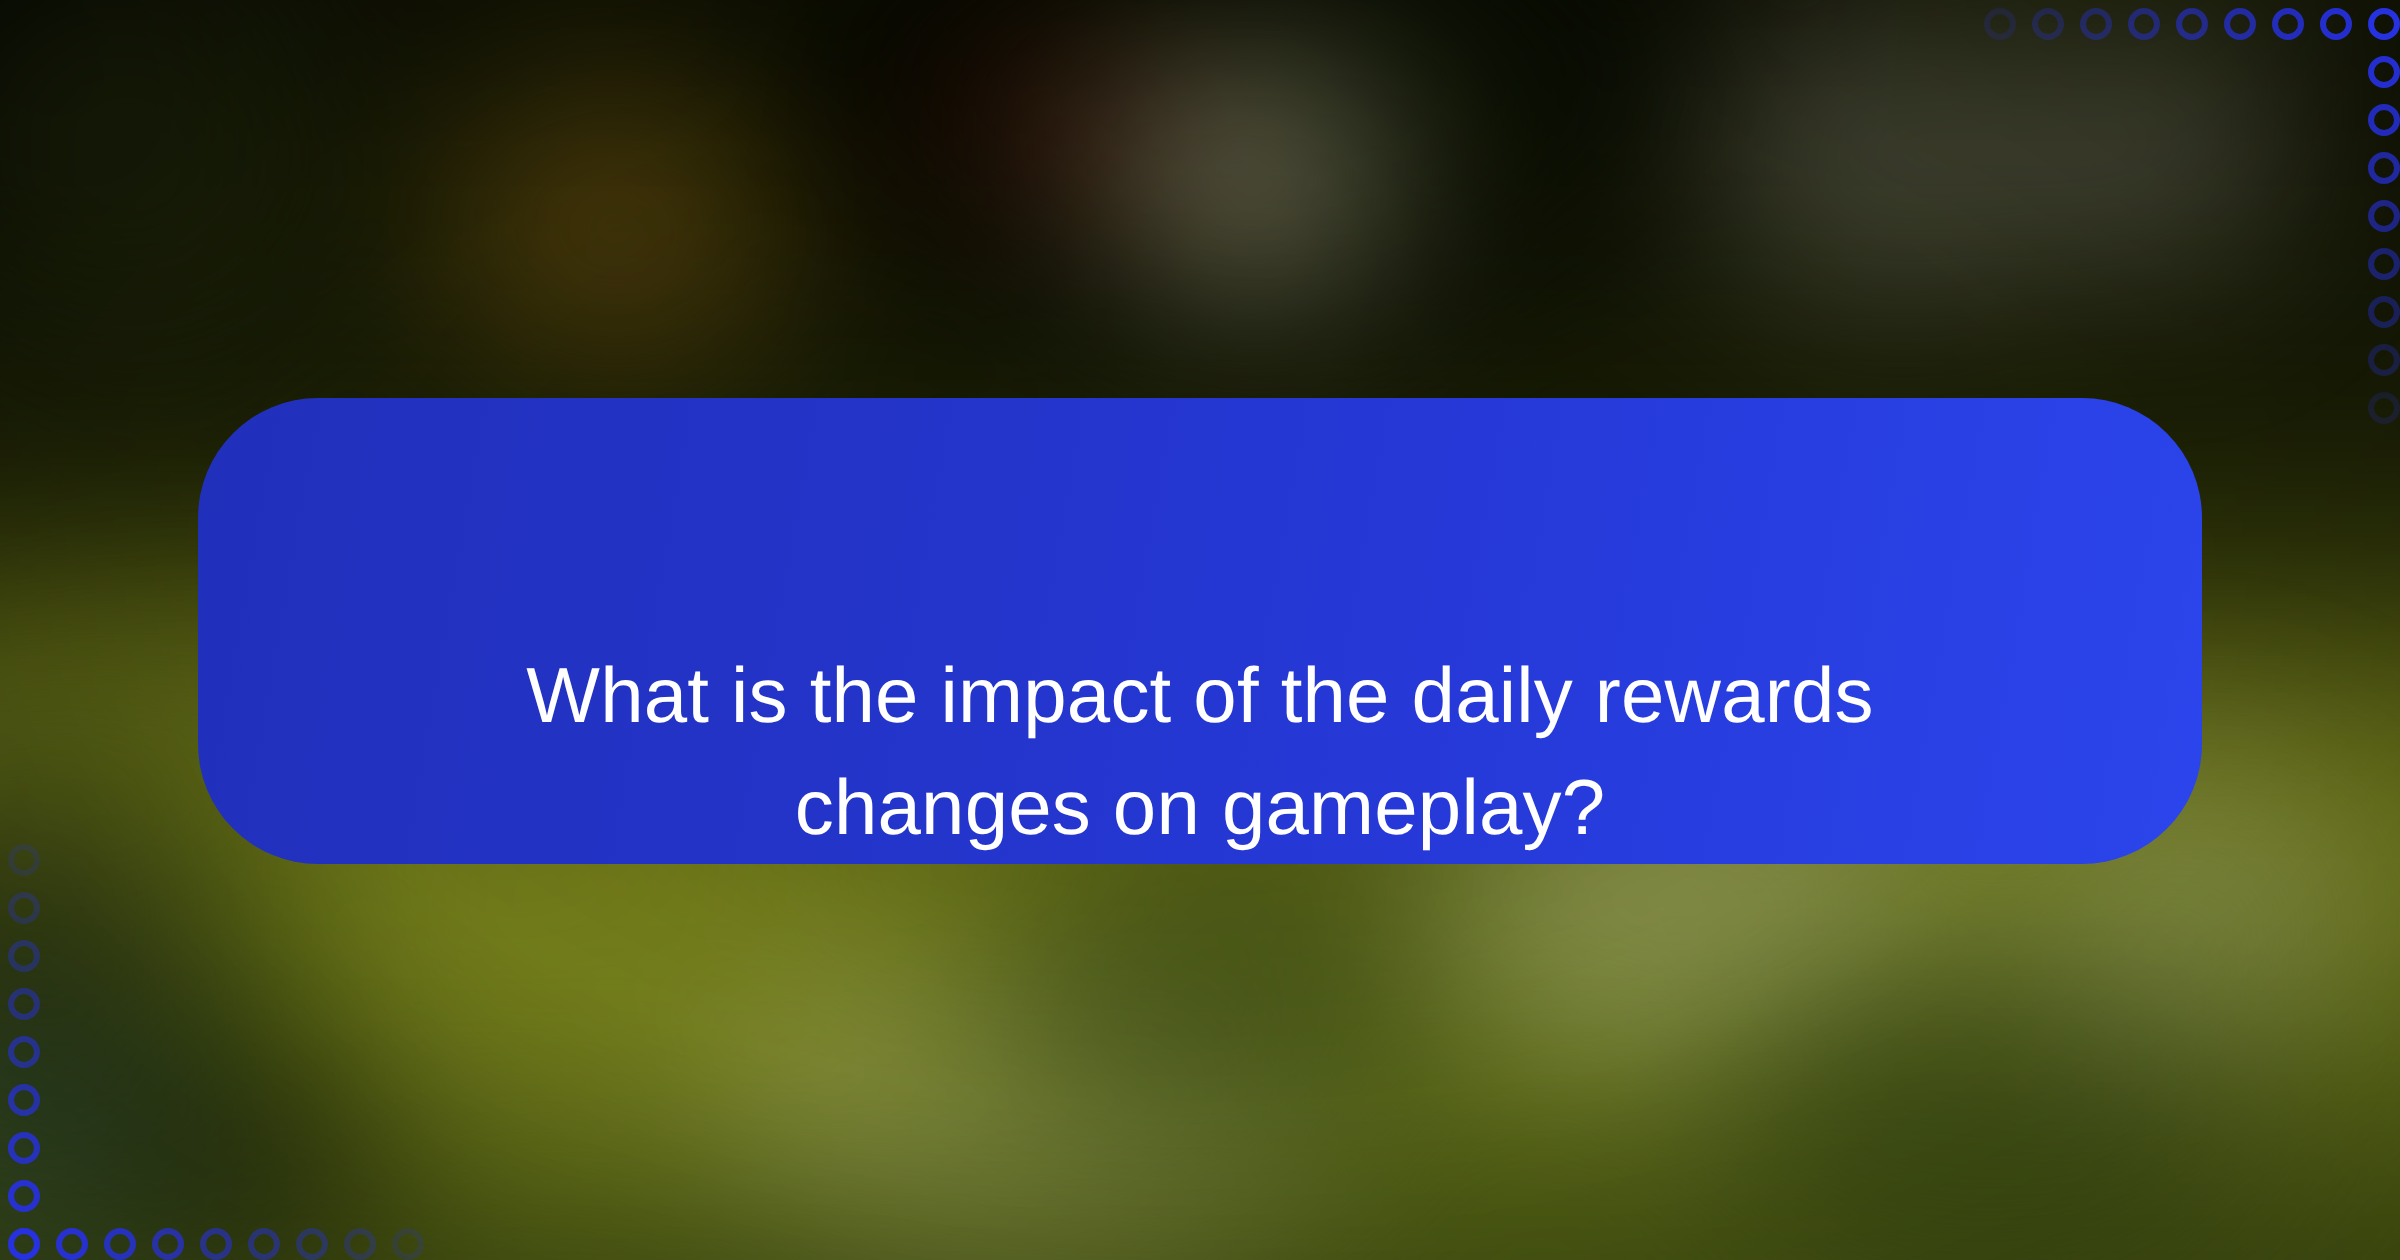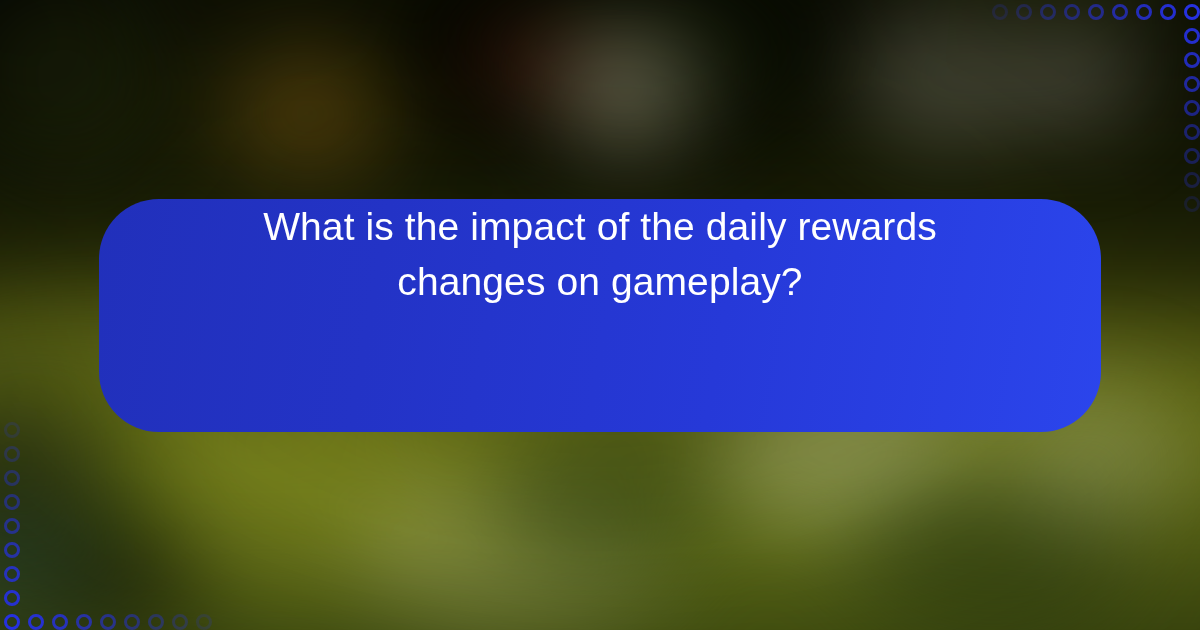--- a/index.html
+++ b/index.html
@@ -100,21 +100,21 @@
   
   .card {
     position:absolute;
     left:99px;
     top:199px;
     width:1002px;
     height:233px;
     border-radius:60px;
     background:linear-gradient(100deg, #2130bb 0%, #2333c6 28%, #2639d8 62%, #2b45ec 100%);
     display:flex;
-    align-items:flex-start;
+    align-items:flex-end;
     justify-content:center;
     padding:0 70px;
   }
 
   .card-text {
     color:#ffffff;
     font-family:"Liberation Sans", sans-serif;
     font-size:39px;
     font-weight:400;
     line-height:1.42;

